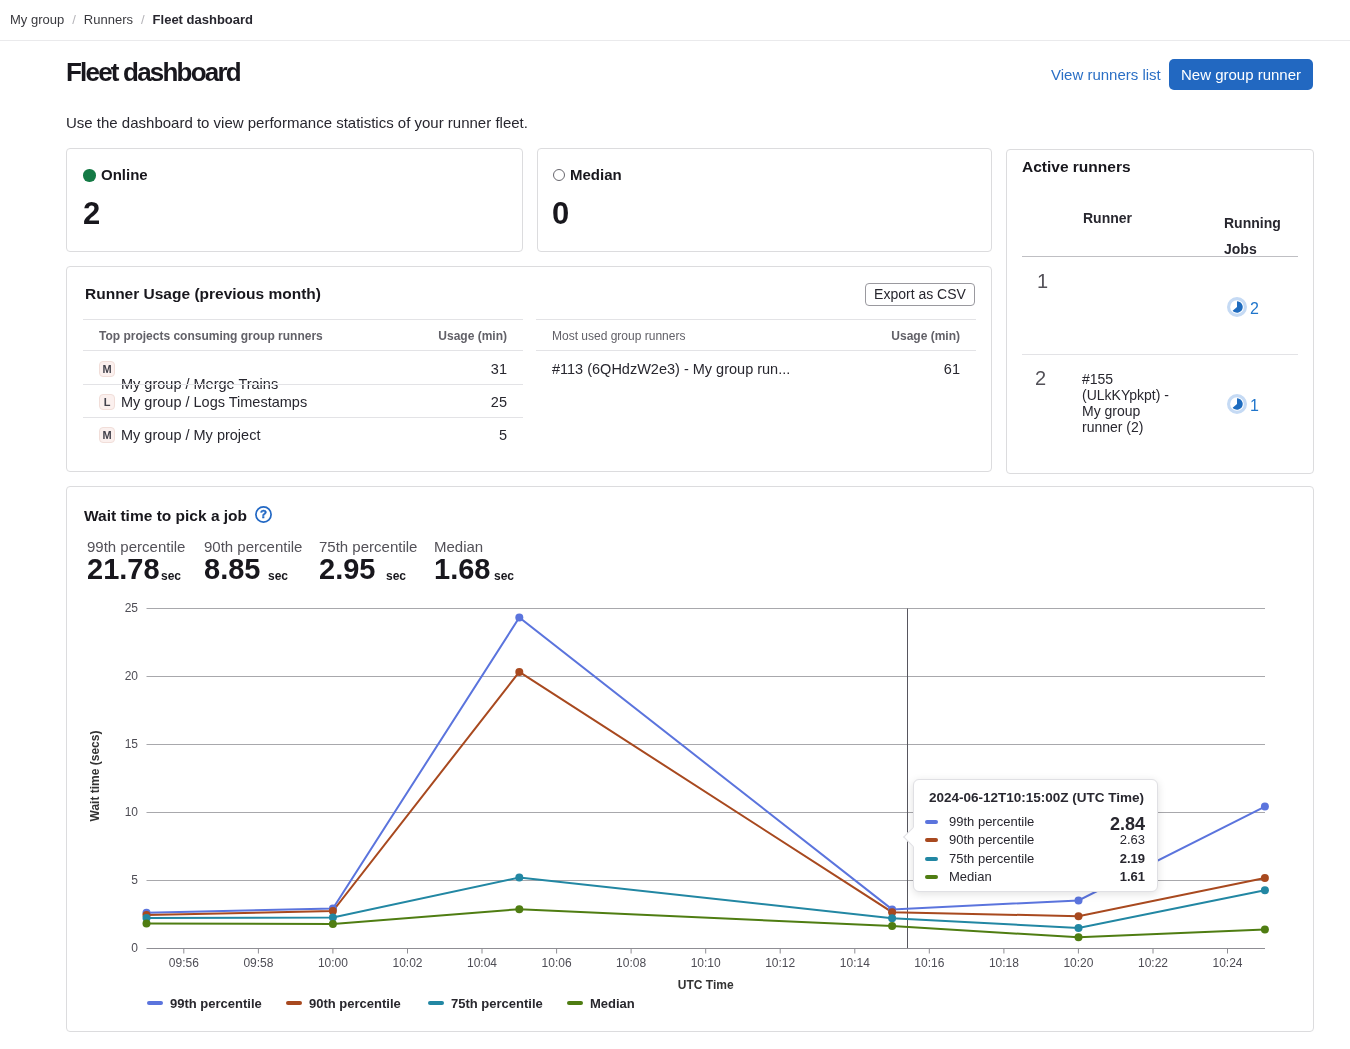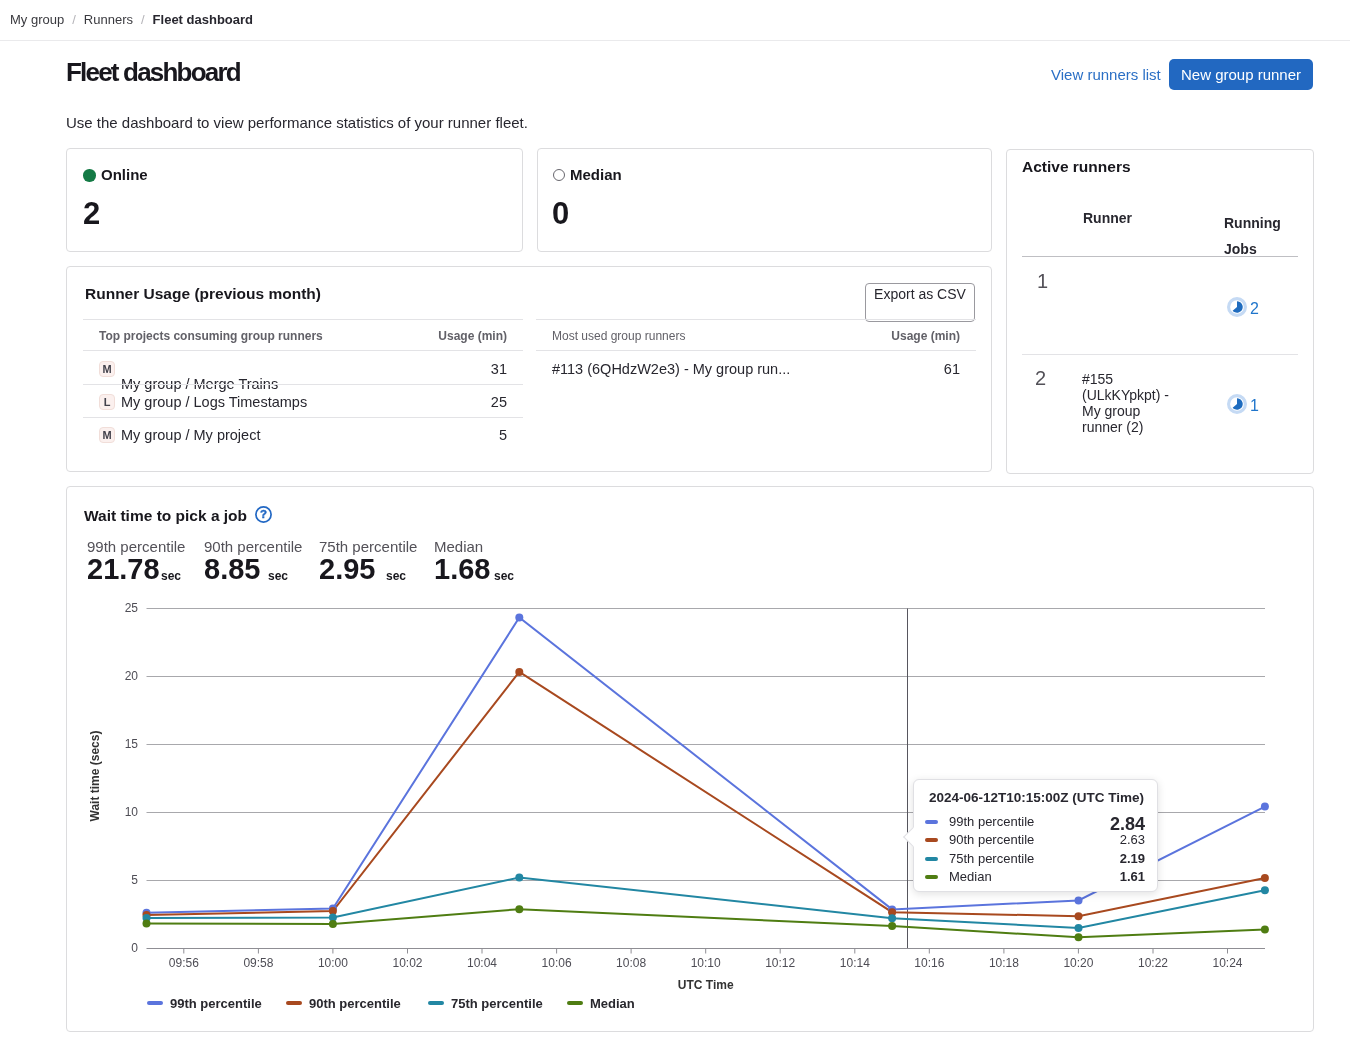--- a/index.html
+++ b/index.html
@@ -49,21 +49,21 @@
   <path fill="#c5daf4" d="M7 0a7 7 0 110 14A7 7 0 017 0zm0 2.2a4.8 4.8 0 100 9.6A4.8 4.8 0 007 2.2z"></path>
   <path fill="#1f6cbf" d="M7 3a4 4 0 11-3.06 6.57L7 7V3z"></path>
 </svg>
 <svg class="abs" style="left:1227px;top:394px;" width="20" height="20" viewBox="0 0 14 14">
   <path fill="#c5daf4" d="M7 0a7 7 0 110 14A7 7 0 017 0zm0 2.2a4.8 4.8 0 100 9.6A4.8 4.8 0 007 2.2z"></path>
   <path fill="#1f6cbf" d="M7 3a4 4 0 11-3.06 6.57L7 7V3z"></path>
 </svg>
 
 <div class="card" style="left:66px;top:266px;width:926px;height:206px;"></div>
 <div class="abs" style="left:85px;top:285px;font-size:15.5px;font-weight:700;color:#18171d;">Runner Usage (previous month)</div>
-<div class="abs" style="left:865px;top:283px;width:110px;height:39px;border:1px solid #9a999f;border-radius:4px;font-size:14px;color:#28272f;text-align:center;line-height:21px;">Export as CSV</div>
+<div class="abs" style="left:865px;top:283px;width:110px;height:23px;border:1px solid #9a999f;border-radius:4px;font-size:14px;color:#28272f;text-align:center;line-height:21px;">Export as CSV</div>
 
 <div class="sep" style="left:83px;top:319px;width:440px;"></div>
 <div class="abs" style="left:99px;top:329px;font-size:12px;font-weight:700;color:#626168;">Top projects consuming group runners</div>
 <div class="abs" style="left:83px;top:329px;width:424px;font-size:12px;font-weight:700;color:#626168;text-align:right;">Usage (min)</div>
 <div class="sep" style="left:83px;top:350px;width:440px;"></div>
 <div class="abs" style="left:99px;top:361px;width:16px;height:16px;border-radius:4px;background:#fbf0ee;border:1px solid #f1ded9;color:#43424c;font-size:11px;font-weight:700;text-align:center;line-height:15px;">M</div>
 <div class="abs" style="left:121px;top:361px;font-size:14.5px;color:#28272f;margin-top:15px;">My group / Merge Trains</div>
 <div class="abs" style="left:83px;top:361px;width:424px;font-size:14.5px;color:#28272f;text-align:right;">31</div>
 <div class="sep" style="left:83px;top:384px;width:440px;"></div>
 <div class="abs" style="left:99px;top:394px;width:16px;height:16px;border-radius:4px;background:#fbf0ee;border:1px solid #f1ded9;color:#43424c;font-size:11px;font-weight:700;text-align:center;line-height:15px;">L</div>

